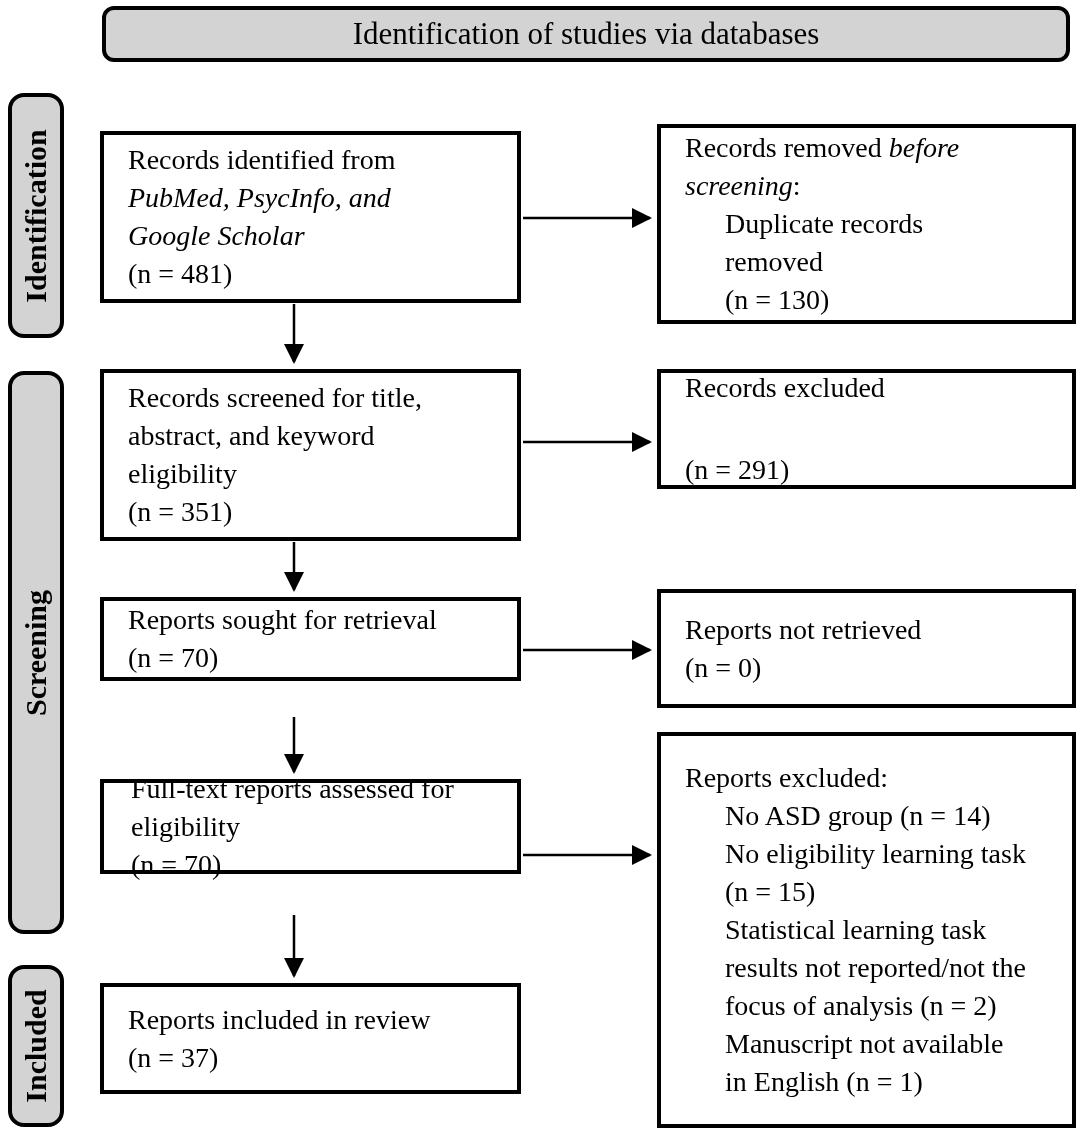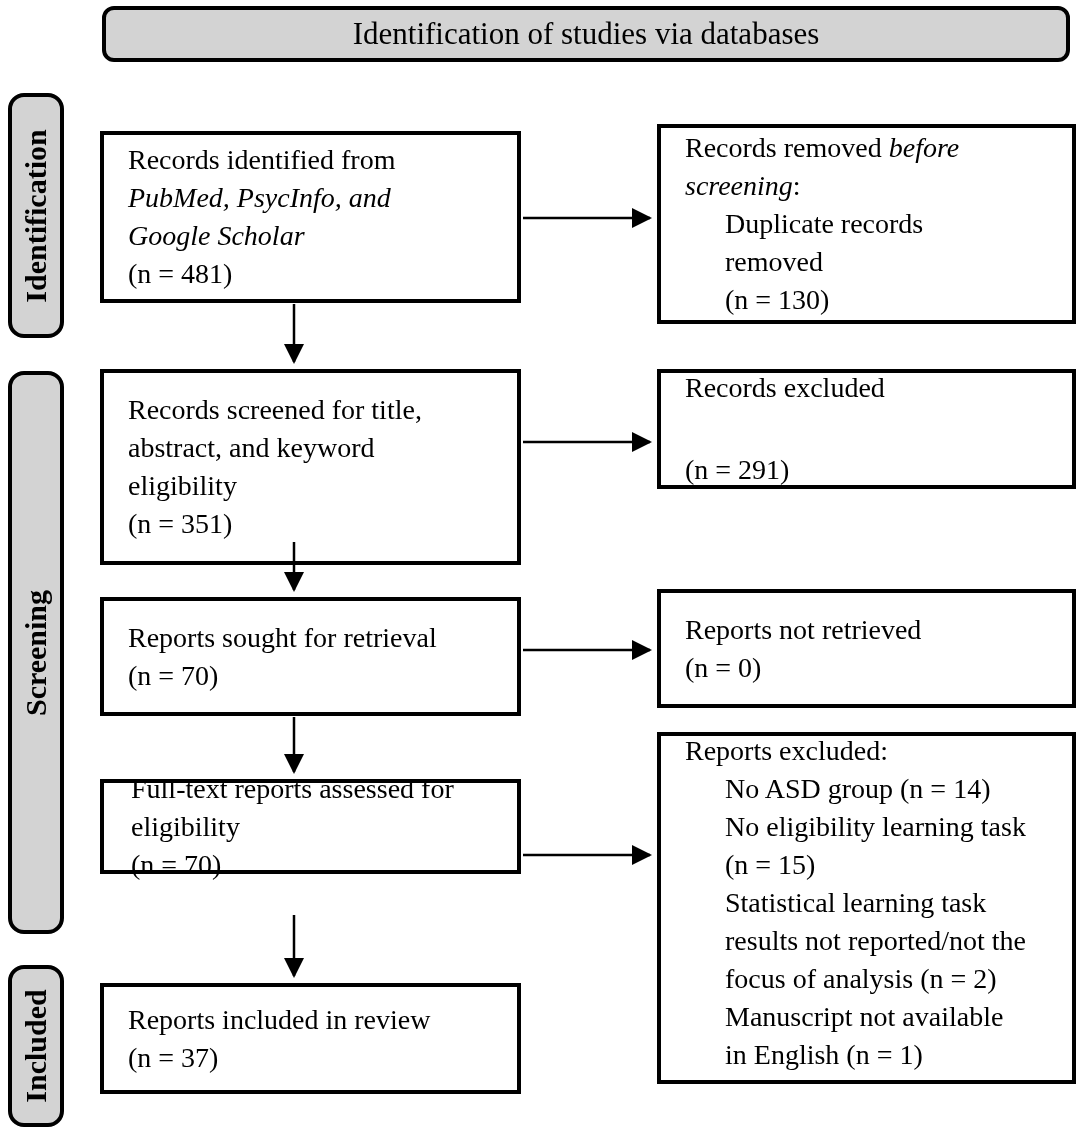--- a/index.html
+++ b/index.html
@@ -60,28 +60,28 @@
     display: flex;
     flex-direction: column;
     justify-content: center;
     font-size: 28px;
     line-height: 38px;
     padding: 6px 12px 6px 24px;
   }
   .col-l { left: 100px; width: 421px; }
   .col-r { left: 657px; width: 419px; }
   #box-l1 { top: 131px; height: 172px; }
-  #box-l2 { top: 369px; height: 196px; }
-  #box-l3 { top: 597px; height: 119px; }
+  #box-l2 { top: 369px; height: 172px; }
+  #box-l3 { top: 597px; height: 84px; }
   #box-l4 { top: 779px; height: 95px; padding-left: 27px; }
   #box-l5 { top: 983px; height: 111px; }
   #box-r1 { top: 124px; height: 200px; }
   #box-r2 { top: 369px; height: 120px; gap: 44px; }
   #box-r3 { top: 589px; height: 119px; }
-  #box-r4 { top: 732px; height: 352px; justify-content: flex-end; }
+  #box-r4 { top: 732px; height: 396px; }
 
   .line { white-space: nowrap; }
   .italic { font-style: italic; }
   .indent { margin-left: 40px; }
 
   #arrows {
     position: absolute;
     left: 0; top: 0;
     width: 1080px; height: 1135px;
     pointer-events: none;

